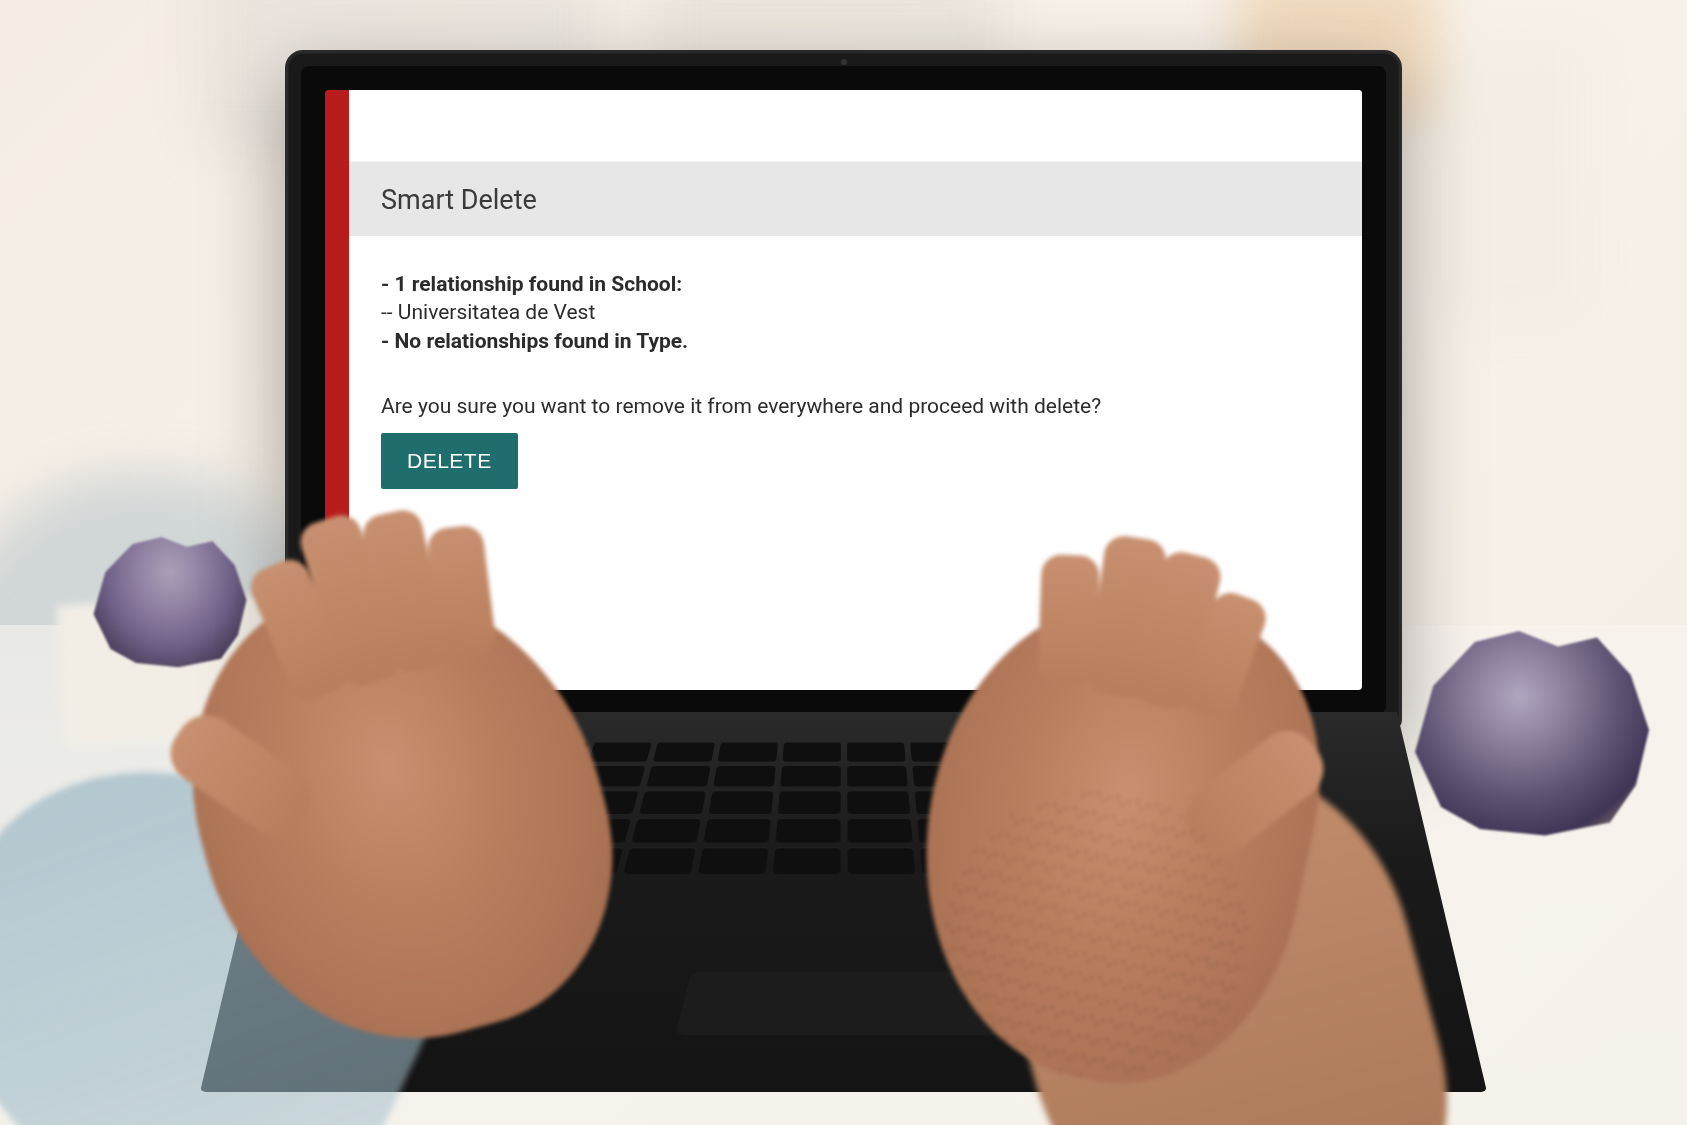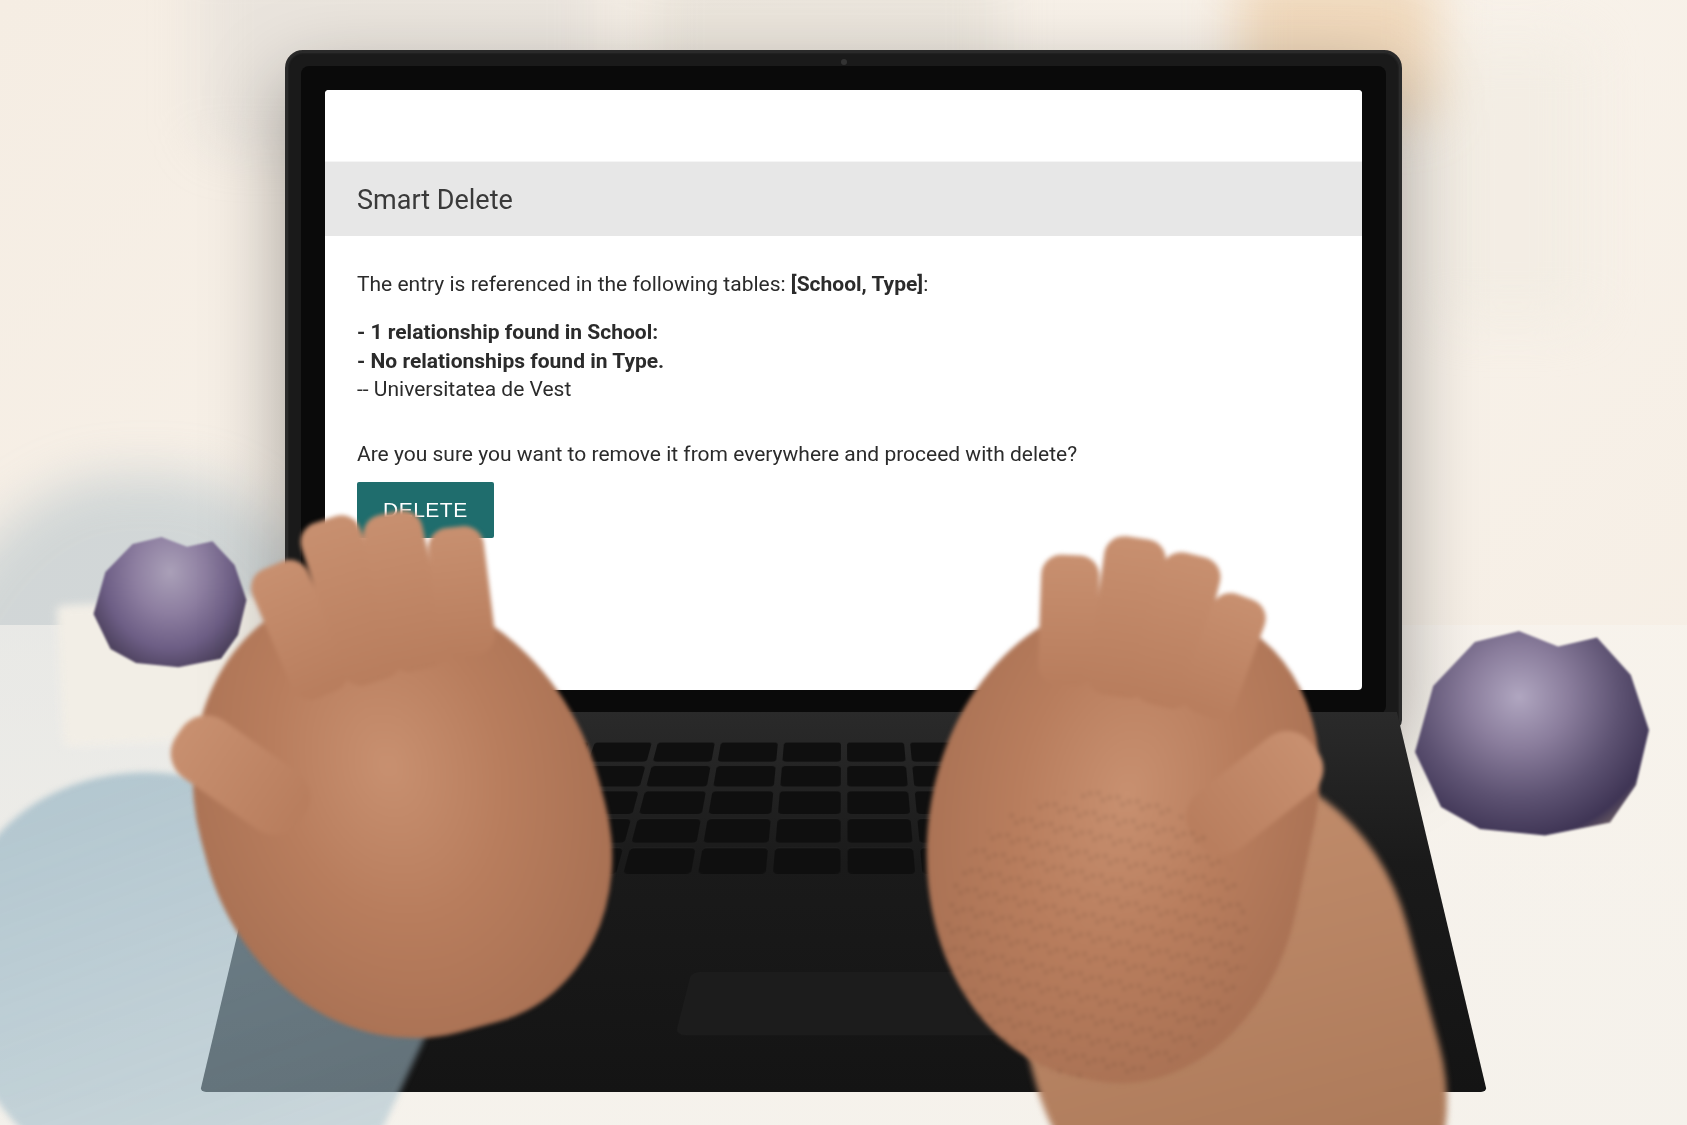--- a/index.html
+++ b/index.html
@@ -66,23 +66,24 @@
       left: 50%;
       transform: translateX(-50%);
       width: 6px;
       height: 6px;
       background: #333;
       border-radius: 50%;
     }
     .screen {
       position: absolute;
       inset: 24px;
-      background: #4c1d95;
+      background: #b91c1c;
       border-radius: 4px;
       overflow: hidden;
+      padding-left: 24px;
     }
 
     
     .app {
       width: 100%;
       height: 100%;
       display: flex;
       flex-direction: column;
       background: #fff;
     }
@@ -330,28 +331,25 @@
       <div class="screen">
 
         <div class="app">
           <div class="topbar"></div>
 
           <div class="panel-header">
             <div class="panel-title">Smart Delete</div>
           </div>
 
           <div class="panel-body">
-            <div class="ref-line">
-              <span>The entry is referenced in the following tables: </span><span class="bold">[School, Type]</span><span>:</span>
-            </div>
 
             <div class="rel-block">
               <span class="rel-line bold">- 1 relationship found in School:</span>
+              <span class="rel-line">-- Universitatea de Vest</span>
               <span class="rel-line bold">- No relationships found in Type.</span>
-              <span class="rel-line">-- Universitatea de Vest</span>
             </div>
 
             <div class="confirm-text">Are you sure you want to remove it from everywhere and proceed with delete?</div>
 
             <button class="delete-btn">DELETE</button>
           </div>
         </div>
 
       </div>
     </div>

